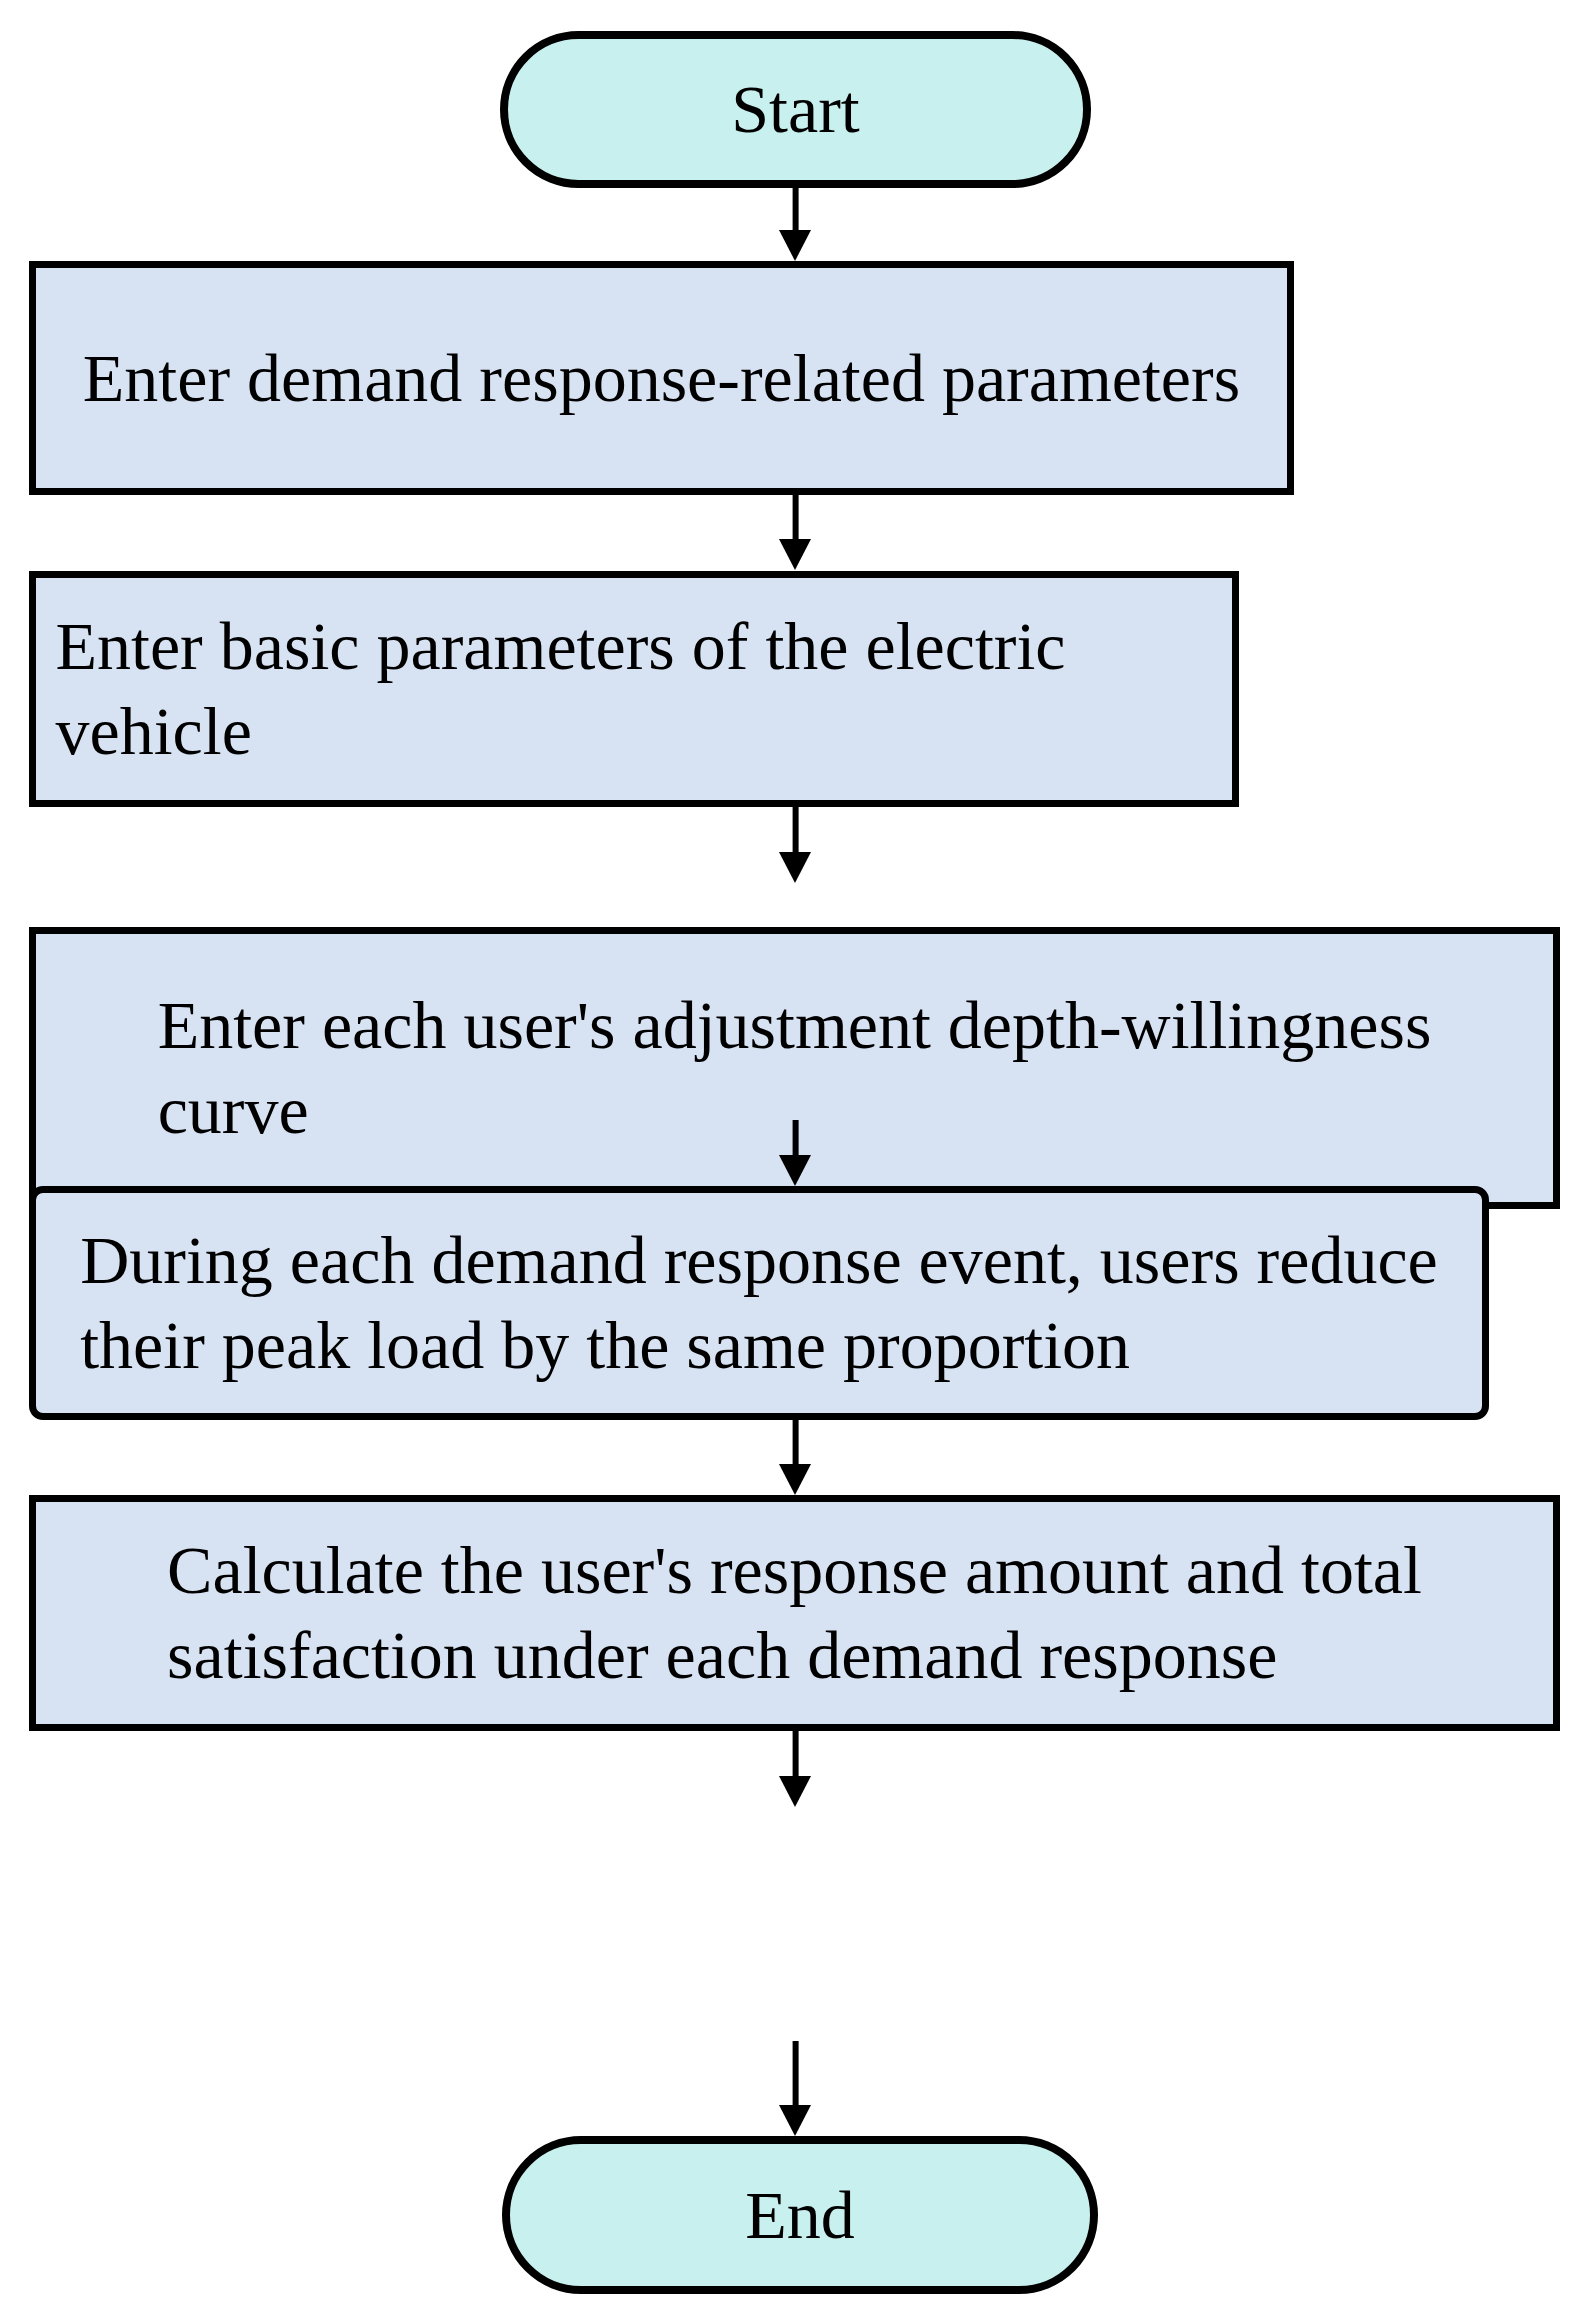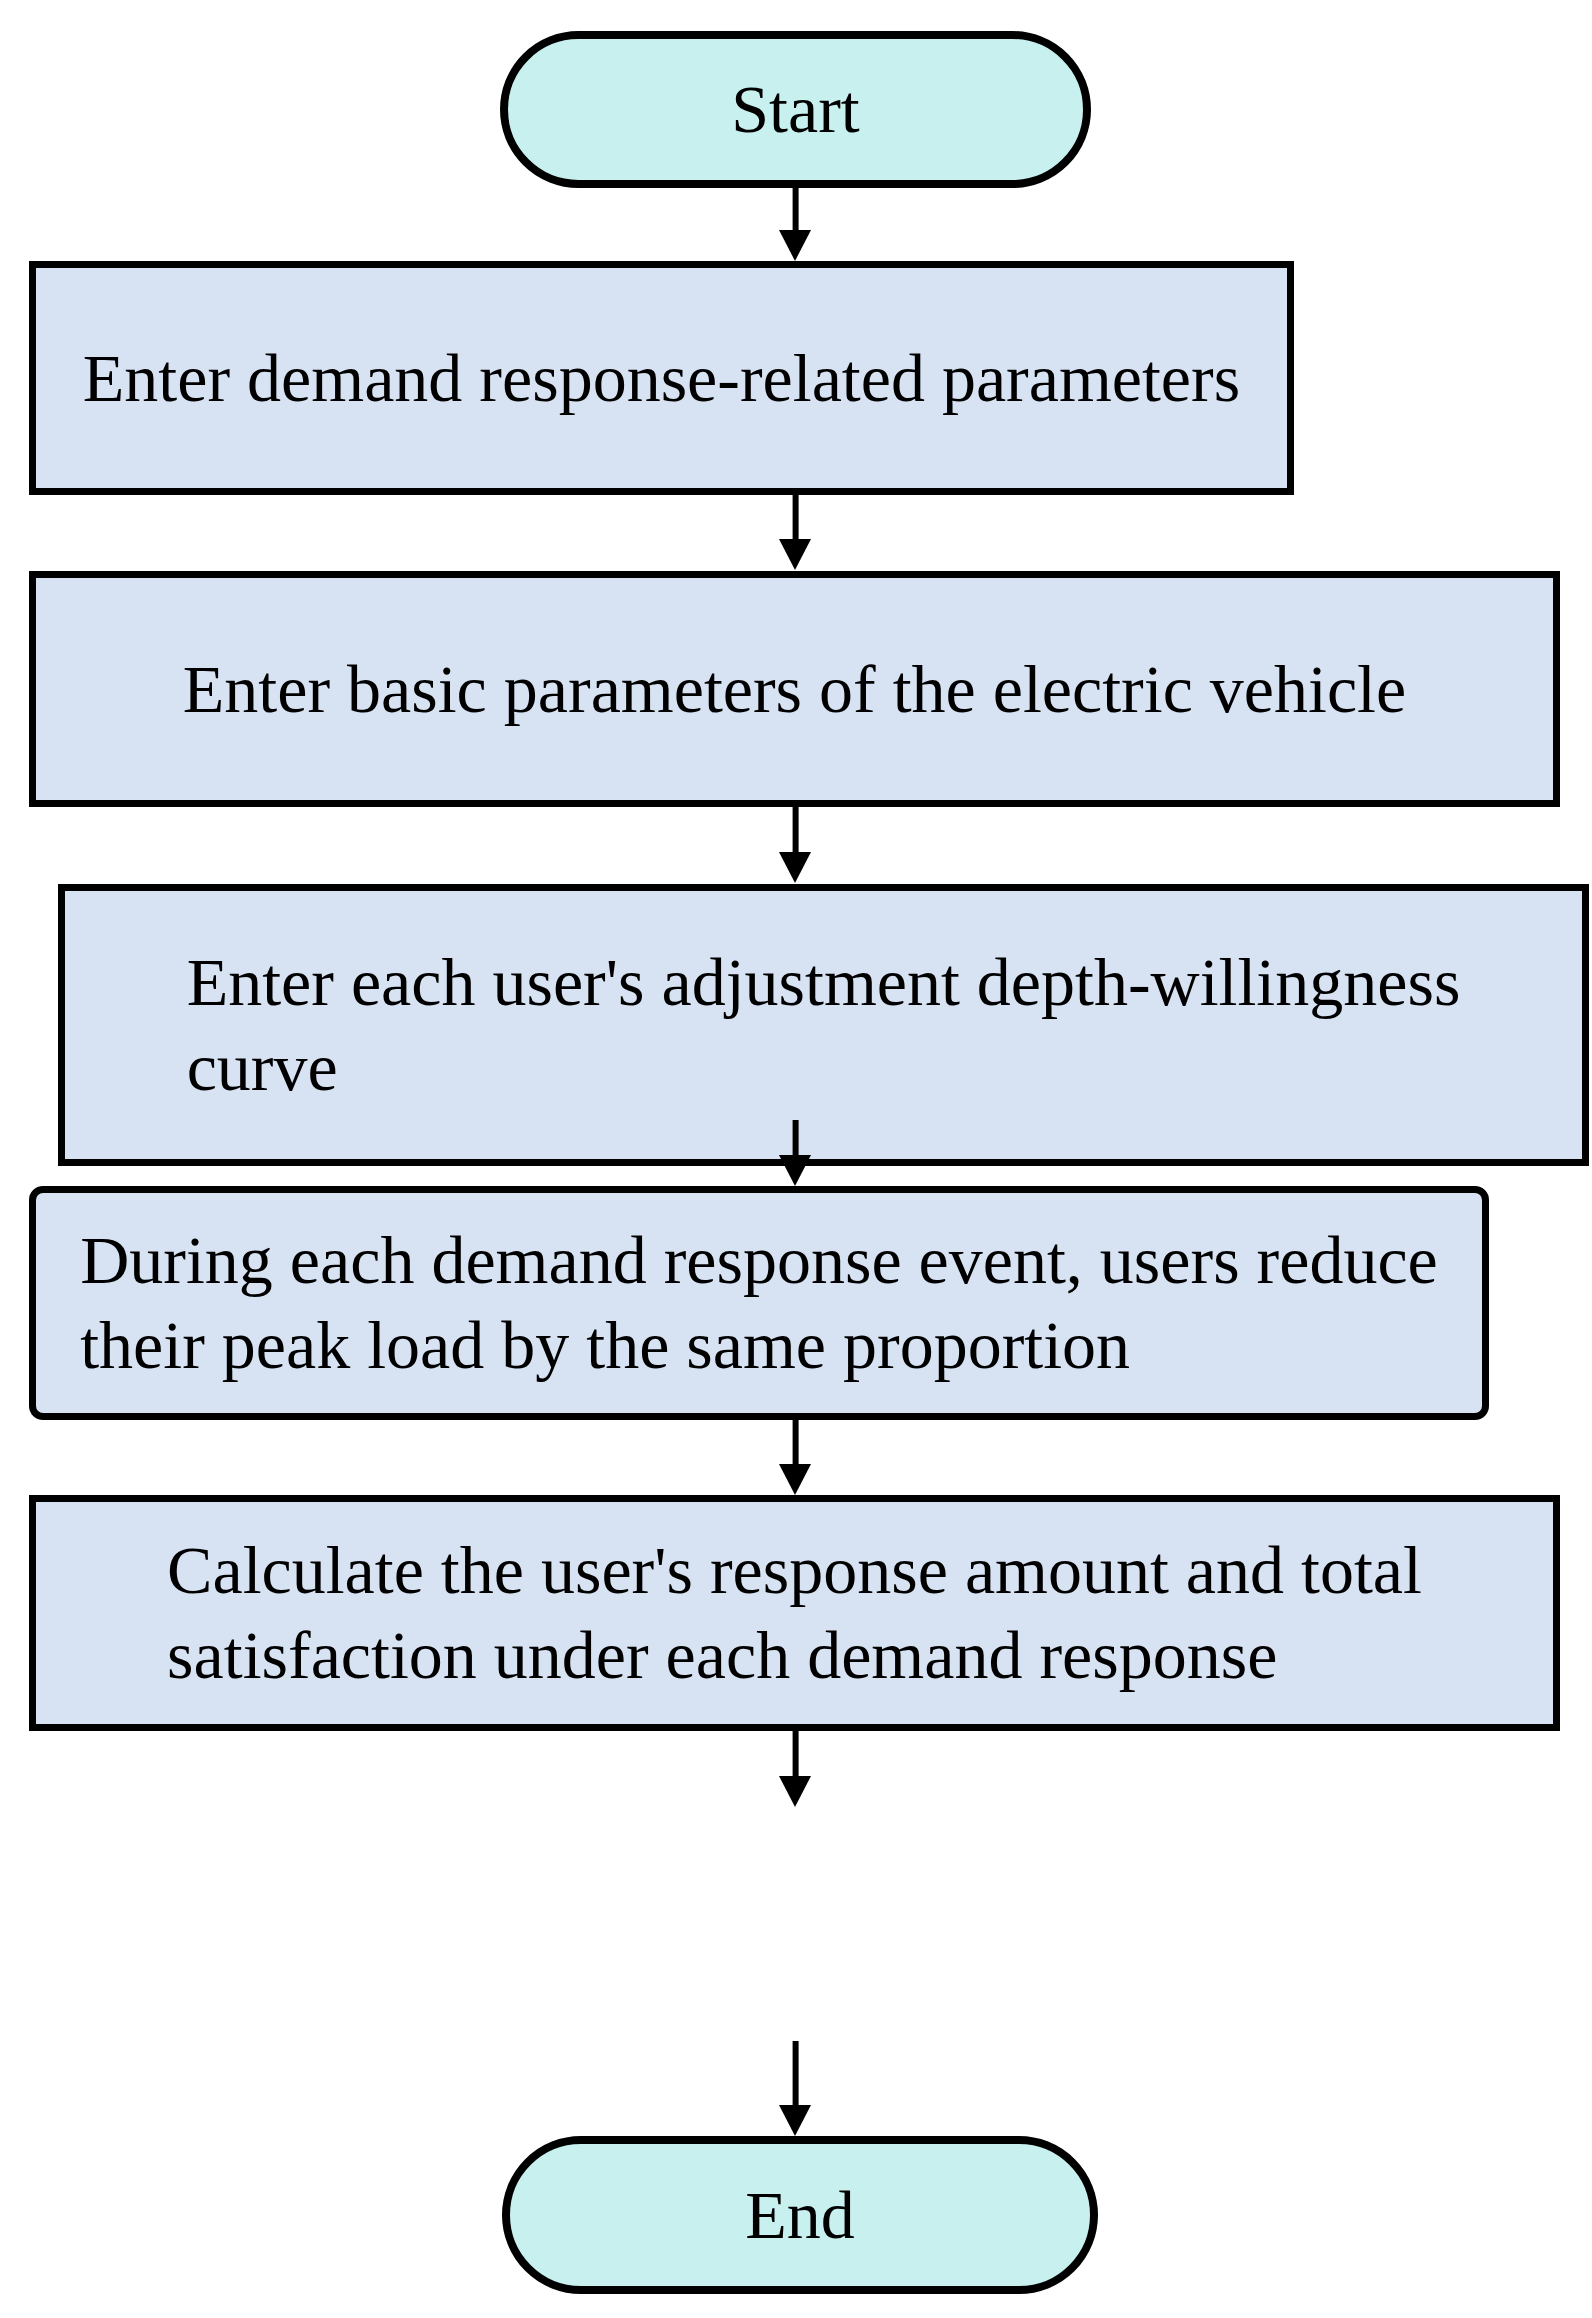--- a/index.html
+++ b/index.html
@@ -71,30 +71,30 @@
 
   <div class="node process" style="left:29px; top:261px; width:1265px; height:234px;">
     <span class="node-label">Enter demand response-related parameters</span>
   </div>
 
   <div class="arrow" style="left:779px; top:495px; height:75px;">
     <div class="arrow-line"></div>
     <div class="arrow-head"></div>
   </div>
 
-  <div class="node process" style="left:29px; top:571px; width:1531px; height:236px;">
+  <div class="node process" style="left:29px; top:571px; width:1210px; height:236px;">
     <span class="node-label">Enter basic parameters of the electric vehicle</span>
   </div>
 
   <div class="arrow" style="left:779px; top:807px; height:76px;">
     <div class="arrow-line"></div>
     <div class="arrow-head"></div>
   </div>
 
-  <div class="node process" style="left:29px; top:884px; width:1531px; height:282px;margin-left:29px;">
+  <div class="node process" style="left:29px; top:927px; width:1531px; height:282px;">
     <span class="node-label">Enter each user's adjustment depth-willingness
 curve</span>
   </div>
 
   <div class="arrow" style="left:779px; top:1120px; height:66px;">
     <div class="arrow-line"></div>
     <div class="arrow-head"></div>
   </div>
 
   <div class="node process" style="left:29px; top:1186px; width:1460px; height:234px;border-radius:14px;">

